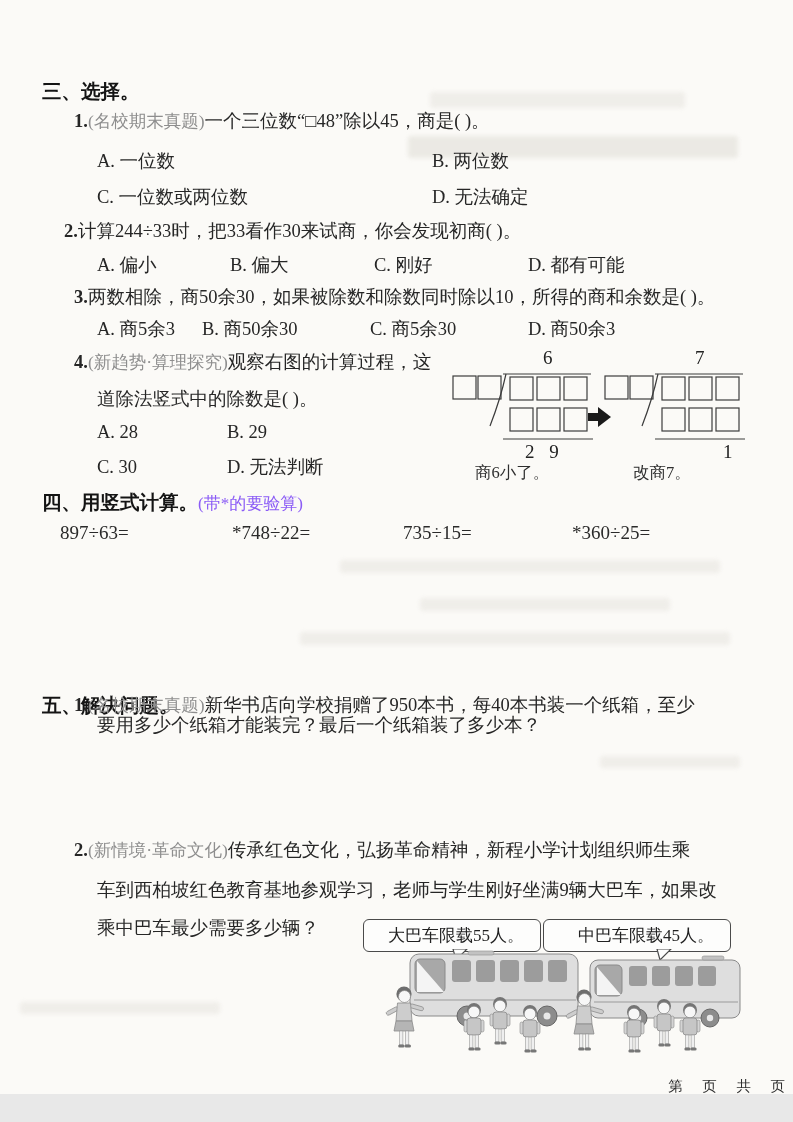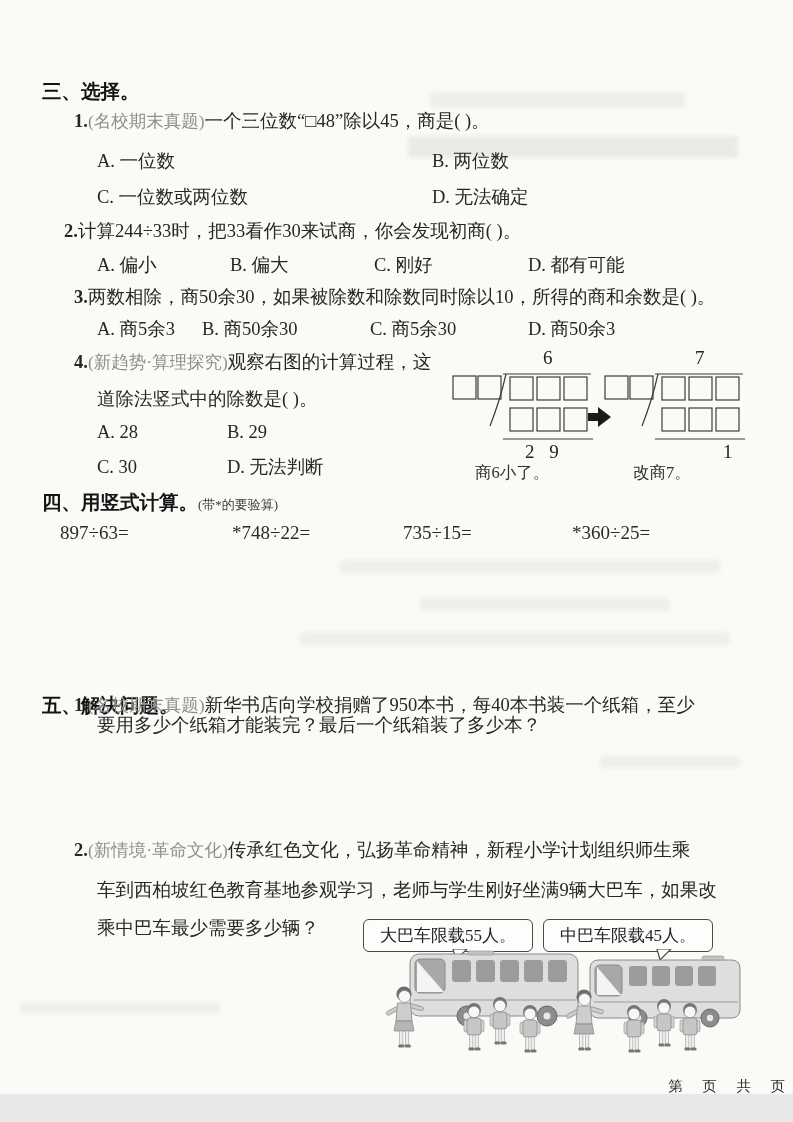--- a/index.html
+++ b/index.html
@@ -3,21 +3,21 @@
 <meta charset="utf-8">
 <style>
   html,body{margin:0;padding:0;background:#e8e8e8;}
   .sheet{position:relative;width:793px;height:1094px;background:#fbfaf7;overflow:hidden;
          font-family:"Liberation Serif", serif;color:#232323;}
   .abs{position:absolute;white-space:nowrap;}
   .t{font-size:18.5px;line-height:22px;color:#262626;margin-left:12px;}
   .head{font-family:"Liberation Sans", sans-serif;font-weight:700;font-size:19.5px;color:#141414;}
   .num{font-weight:700;}
   .tag{color:#8e8e8e;font-size:17.5px;}
-  .kai-note{font-weight:400;font-size:13px;color:#404040;font-family:"Liberation Serif", serif;margin-top:44px;}
+  .kai-note{font-weight:400;font-size:17px;color:#8b5cf6;font-family:"Liberation Serif", serif;margin-top:44px;}
   .expr{font-size:19px;color:#2a2a2a;}
   .bubble{position:absolute;height:31px;border:1.5px solid #4a4a4a;border-radius:6px;
           background:#fdfdfc;font-size:17px;line-height:31px;text-align:center;color:#222;}
   .tail{position:absolute;bottom:-10px;width:16px;height:12px;}
   .footer{width:793px;text-align:right;font-size:14.5px;letter-spacing:8px;color:#2f2f2f;}
   .ghost{position:absolute;background:#ecead f5;}
   .ghost{position:absolute;background:#eceae5;filter:blur(2px);border-radius:3px;opacity:.75;}
   .ghost2{background:#e6e4de;}
   svg text{font-family:"Liberation Serif", serif;}
 </style>
@@ -124,27 +124,27 @@
     <span class="num">1.</span><span class="tag">(名校期末真题)</span><span>新华书店向学校捐赠了950本书，每40本书装一个纸箱，至少</span>
   </div>
   <div class="abs t" style="left:85px;top:714px;">要用多少个纸箱才能装完？最后一个纸箱装了多少本？</div>
 
   <div class="abs t" style="left:62px;top:839px;">
     <span class="num">2.</span><span class="tag">(新情境·革命文化)</span><span>传承红色文化，弘扬革命精神，新程小学计划组织师生乘</span>
   </div>
   <div class="abs t" style="left:85px;top:879px;">车到西柏坡红色教育基地参观学习，老师与学生刚好坐满9辆大巴车，如果改</div>
   <div class="abs t" style="left:85px;top:917px;">乘中巴车最少需要多少辆？</div>
 
-  <div class="bubble" style="left:363px;top:919px;width:168px;">
+  <div class="bubble" style="left:363px;top:919px;width:168px;padding-left:8px;">
     <span>大巴车限载55人。</span>
     <svg class="tail" style="left:88px;" viewBox="0 0 16 12">
       <polygon points="1,0 15,0 4,11" fill="#fdfdfc" stroke="#4a4a4a" stroke-width="1.2"></polygon>
     </svg>
   </div>
-  <div class="bubble" style="left:543px;top:919px;width:168px;">
+  <div class="bubble" style="left:543px;top:919px;width:168px;padding-left:18px;">
     <span>中巴车限载45人。</span>
     <svg class="tail" style="left:112px;" viewBox="0 0 16 12">
       <polygon points="1,0 15,0 4,11" fill="#fdfdfc" stroke="#4a4a4a" stroke-width="1.2"></polygon>
     </svg>
   </div>
 
   <svg class="abs" style="left:372px;top:950px;" width="403" height="112" viewBox="0 0 403 112">
     <defs>
       <g id="kid">
         <circle cx="0" cy="2" r="7" fill="#757575"></circle>

